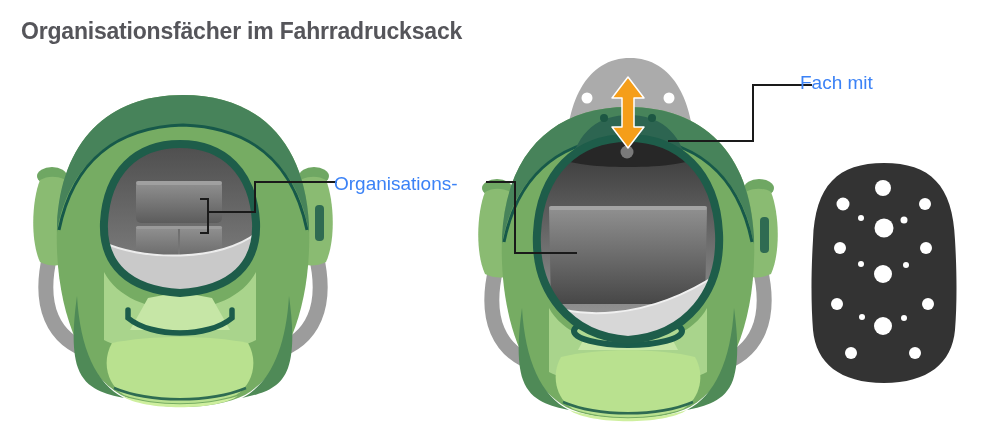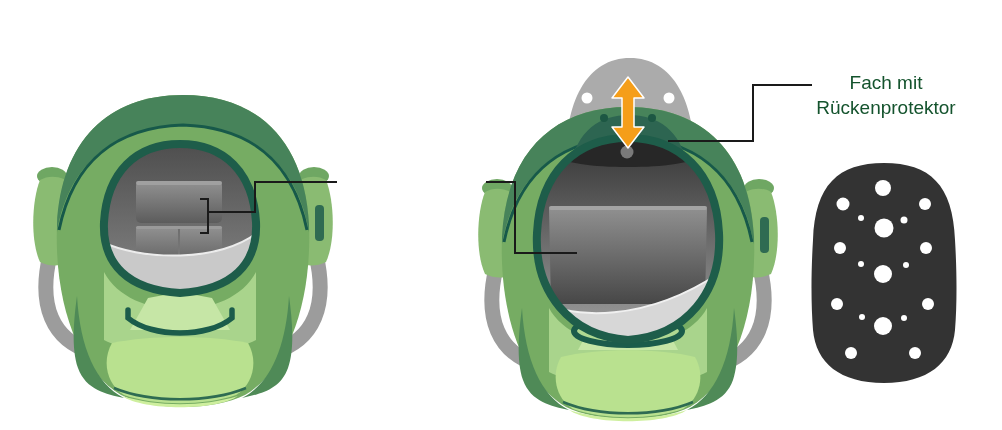--- a/index.html
+++ b/index.html
@@ -6,31 +6,32 @@
   .canvas{
     position:relative;width:1002px;height:430px;background:#ffffff;
     font-family:"Liberation Sans", sans-serif;overflow:hidden;
   }
   .title{
     position:absolute;left:21px;top:18px;
     font-size:23px;font-weight:bold;color:#55555a;letter-spacing:-0.2px;
   }
   .illustration{position:absolute;left:0;top:0;width:1002px;height:430px;}
   .callout-label{
-    position:absolute;text-align:center;color:#14532d;
+    position:absolute;color:#3b82f6;
     font-size:19px;line-height:23px;
   }
   .label-organizer{left:334px;top:172px;width:155px;}
   .label-protector{left:800px;top:70px;width:172px;line-height:25px;}
 </style>
 </head>
 <body>
 
 <div class="canvas">
 
+  <div class="title">Organisationsfächer im Fahrradrucksack</div>
 
   <svg class="illustration" viewBox="0 0 1002 430" xmlns="http://www.w3.org/2000/svg">
     <defs>
       <linearGradient id="gradL" x1="0" y1="0" x2="0" y2="1">
         <stop offset="0" stop-color="#4c4c4c"></stop>
           <stop offset="1" stop-color="#888888"></stop>
       </linearGradient>
       <linearGradient id="pocketG" x1="0" y1="0" x2="0" y2="1">
         <stop offset="0" stop-color="#929292"></stop>
           <stop offset="1" stop-color="#5c5c5c"></stop>
@@ -187,19 +188,19 @@
 
     <g stroke="#1a1a1a" stroke-width="2" fill="none">
       <path d="M 200 199 L 208 199 L 208 233 L 200 233"></path>
       <path d="M 208 212 L 255 212 L 255 182 L 337 182"></path>
       <path d="M 486 182 L 515 182 L 515 253 L 577 253"></path>
       <path d="M 812 85 L 753 85 L 753 141 L 668 141"></path>
     </g>
   </svg>
 
   <div class="callout-label label-organizer">
+    <div>Organisations-</div>
   </div>
   <div class="callout-label label-protector">
     <div>Fach mit</div>
-    <div>Rückenprotektor</div>
   </div>
 
 </div>
 
 </body></html>

